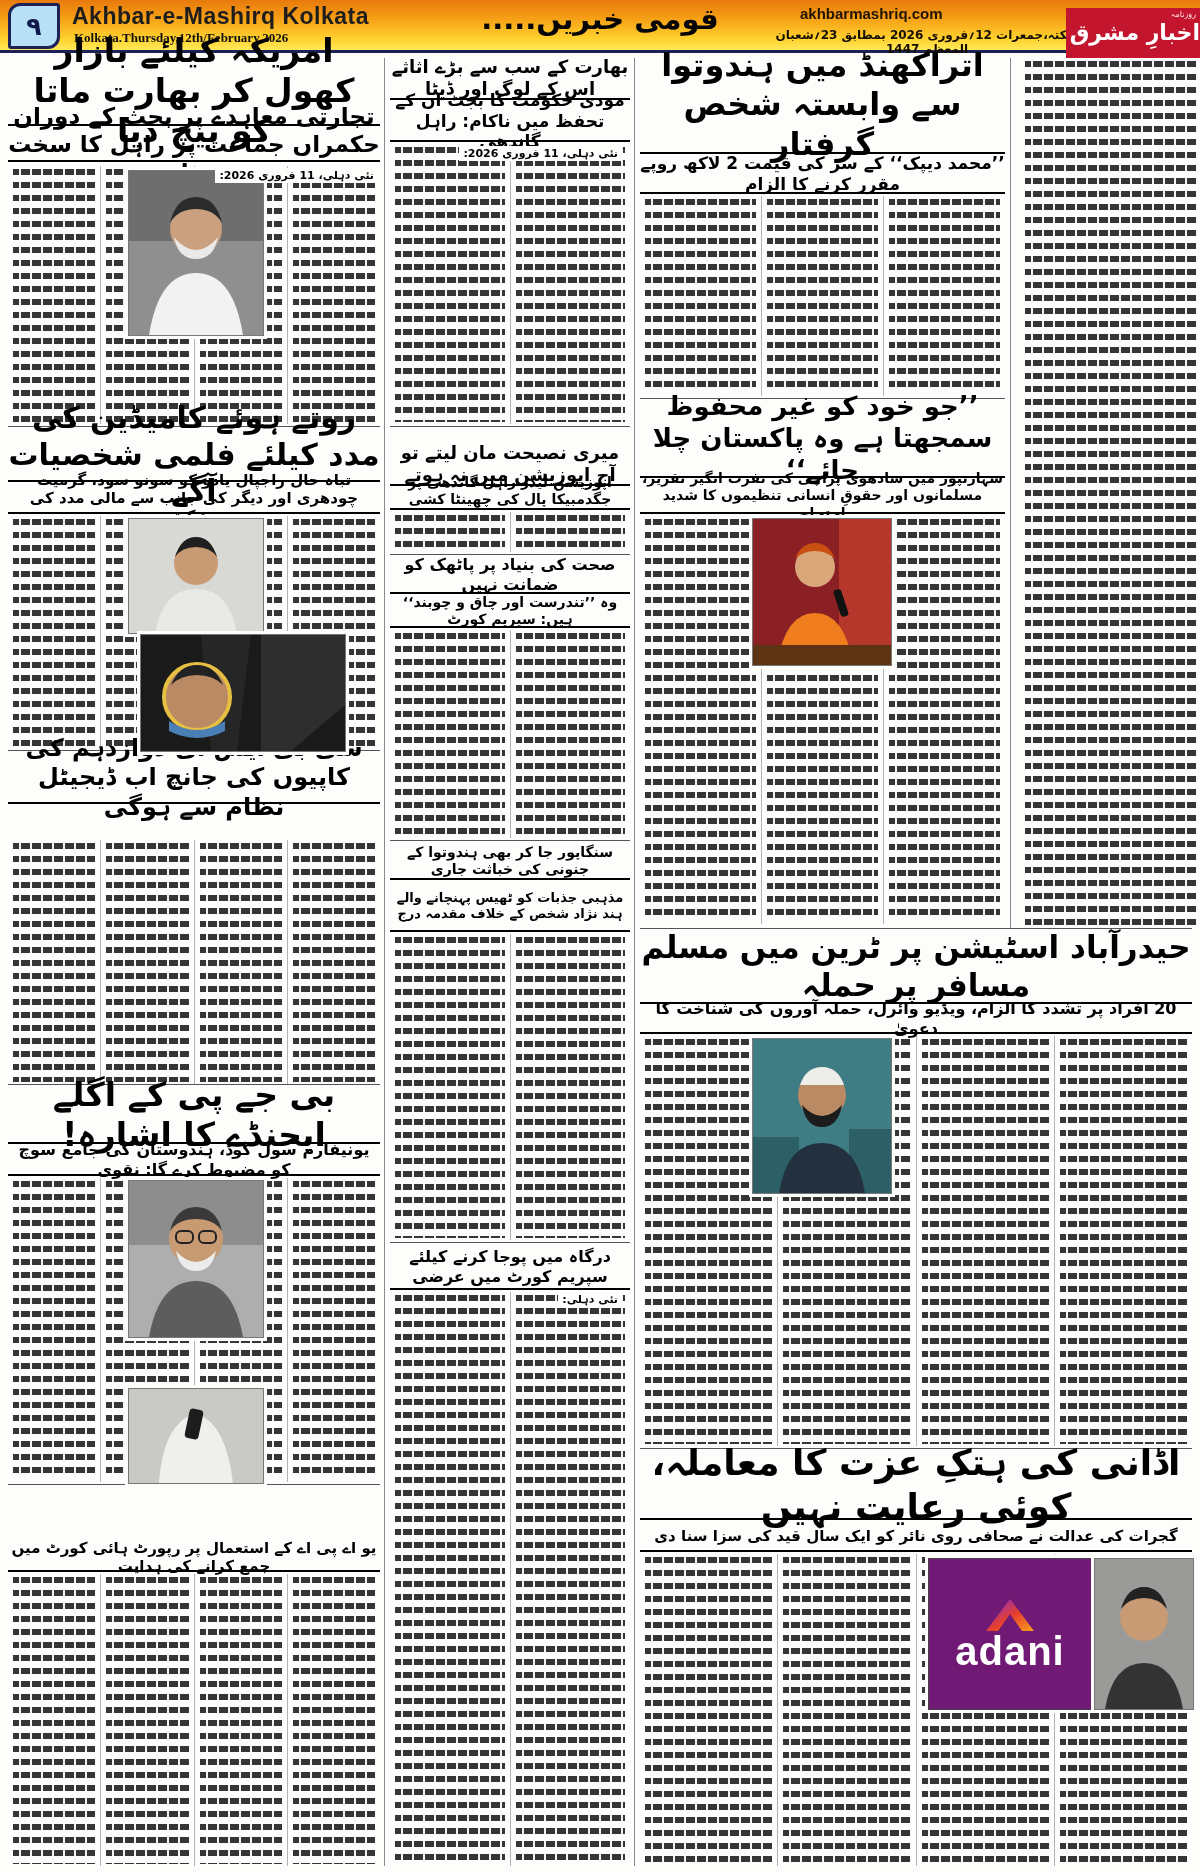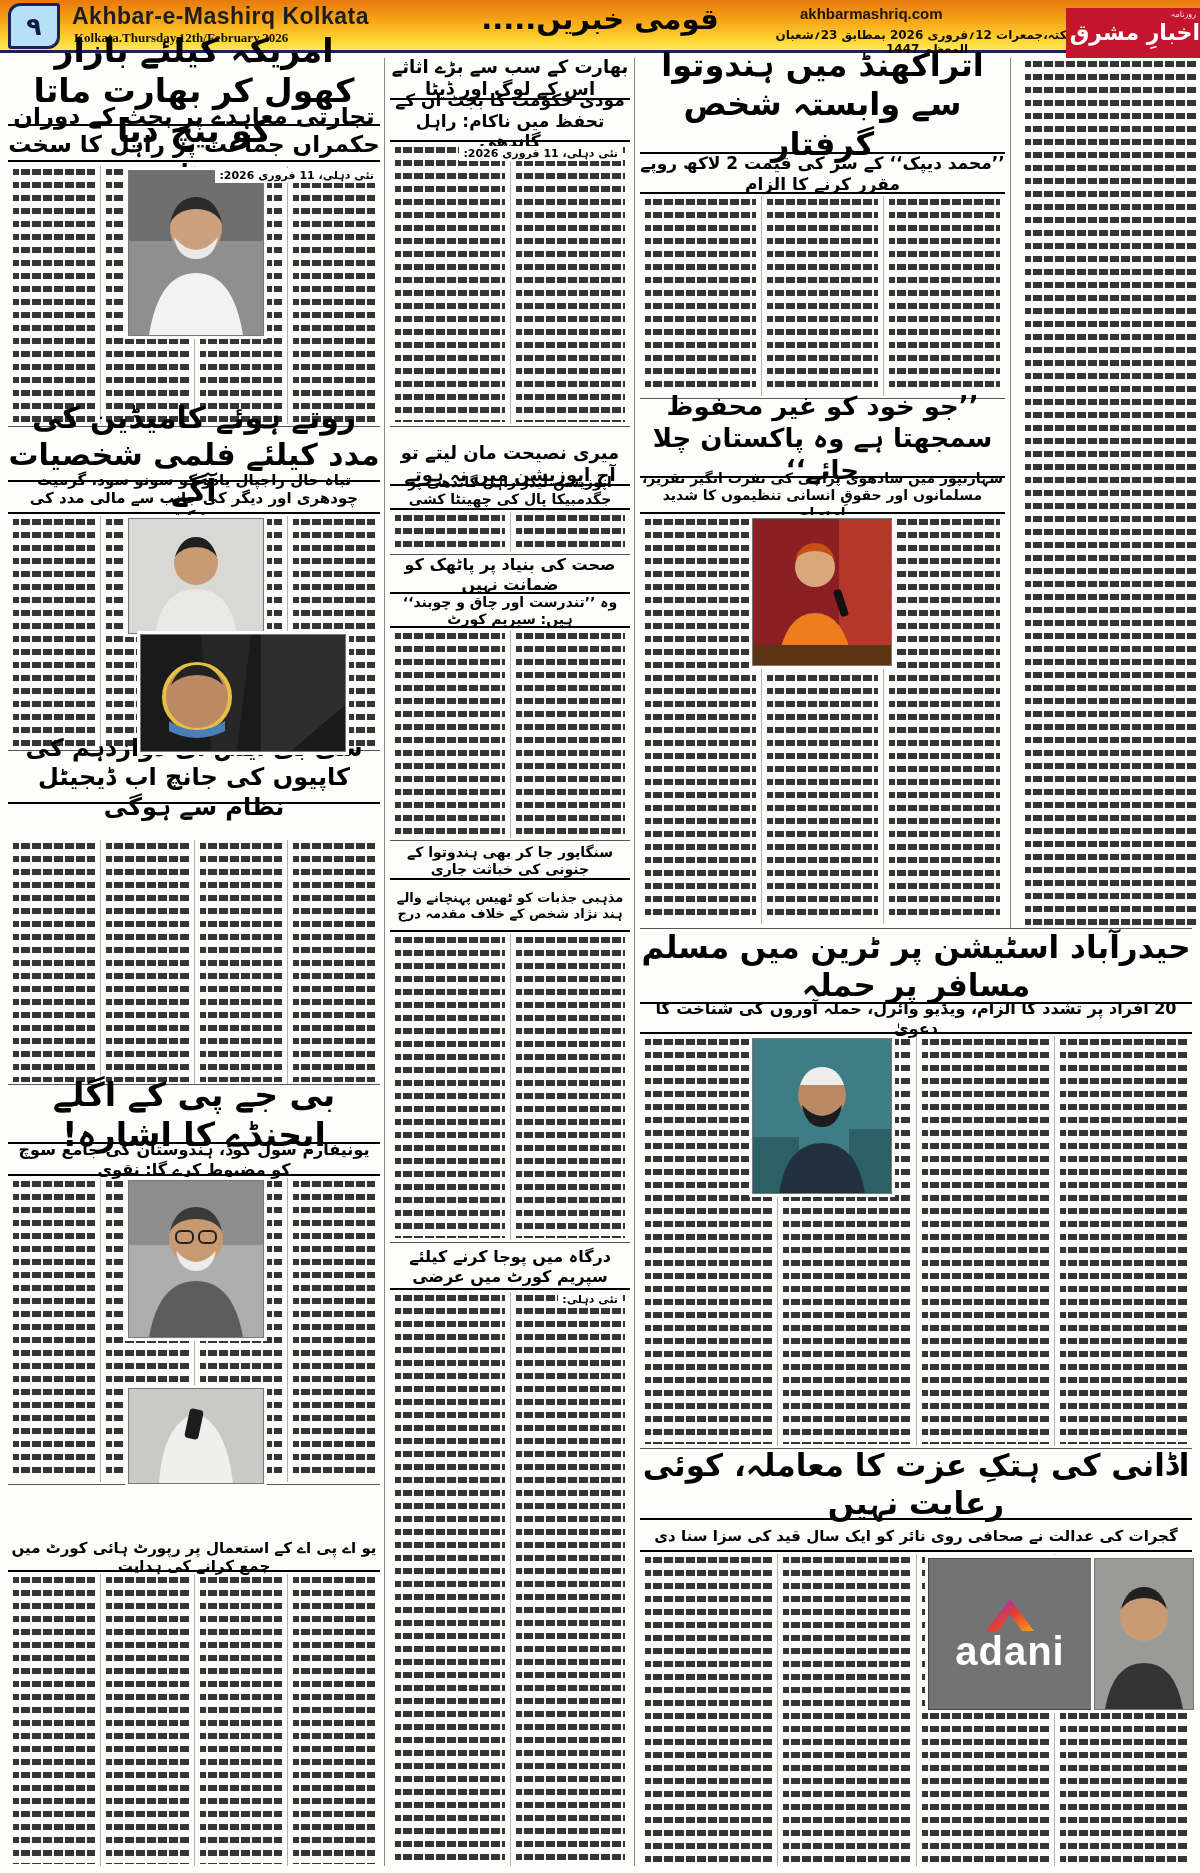--- a/index.html
+++ b/index.html
@@ -45,21 +45,21 @@
   .ut-single{position:absolute;padding:2px 5px;
        background-image:
          repeating-linear-gradient(90deg,rgba(253,253,251,.95) 0 2px,rgba(253,253,251,0) 2px 11px),
          repeating-linear-gradient(180deg,rgba(0,0,0,0) 0 3px,#353535 3px 9px,rgba(0,0,0,0) 9px 13px);
        background-clip:content-box;}
   .dateline{position:absolute;z-index:3;direction:rtl;font-size:11px;font-weight:bold;
             background:#fdfdfb;padding:1px 4px;color:#000;}
   
   .photo{position:absolute;z-index:2;border:1px solid #777;background:#fff;box-shadow:0 0 0 3px #fdfdfb;}
   .photo svg{display:block;}
-  #adani-box{position:absolute;z-index:2;background:#737373;display:flex;flex-direction:column;
+  #adani-box{position:absolute;z-index:2;background:#701a75;display:flex;flex-direction:column;
              align-items:center;justify-content:center;border:1px solid #444;box-shadow:0 0 0 3px #fdfdfb;}
   #adani-box .a-txt{color:#fff;font-family:"Liberation Sans",sans-serif;font-weight:bold;
                     font-size:40px;letter-spacing:1px;line-height:1;}
 </style>
 </head>
 <body>
 
 <div id="page">
 
   <div id="banner">
@@ -260,21 +260,21 @@
       <rect x="0" y="98" width="46" height="56" fill="#2c5f66"></rect>
       <rect x="96" y="90" width="42" height="64" fill="#2c5f66"></rect>
       <circle cx="69" cy="56" r="24" fill="#b98a63"></circle>
       <path d="M47 46 q6 -18 22 -18 q16 0 22 18 l-44 0" fill="#ededea"></path>
       <path d="M49 66 q20 22 40 0 q-4 22 -20 22 q-16 0 -20 -22" fill="#1c1c1c"></path>
       <path d="M26 154 q8 -50 43 -50 q35 0 43 50 z" fill="#23313f"></path>
     </svg>
   </div>
 
   <div class="sep" style="left:640px;top:1448px;width:552px;"></div>
-  <div class="hl" style="left:640px;top:1452px;width:552px;height:66px;font-size:31px;">اڈانی کی ہتکِ عزت کا معاملہ، کوئی رعایت نہیں</div>
+  <div class="hl" style="left:640px;top:1452px;width:552px;height:66px;font-size:36px;">اڈانی کی ہتکِ عزت کا معاملہ، کوئی رعایت نہیں</div>
   <div class="sub" style="left:640px;top:1522px;width:552px;height:28px;font-size:15px;">گجرات کی عدالت نے صحافی روی نائر کو ایک سال قید کی سزا سنا دی</div>
   <div class="body-block" style="left:640px;top:1554px;width:552px;height:312px;">
       <div class="col"></div>
       <div class="col"></div>
       <div class="col"></div>
       <div class="col"></div>
     </div>
   <div id="adani-box" style="left:928px;top:1558px;width:162px;height:150px;">
     <svg width="60" height="34" viewBox="0 0 60 34">
       <defs>

